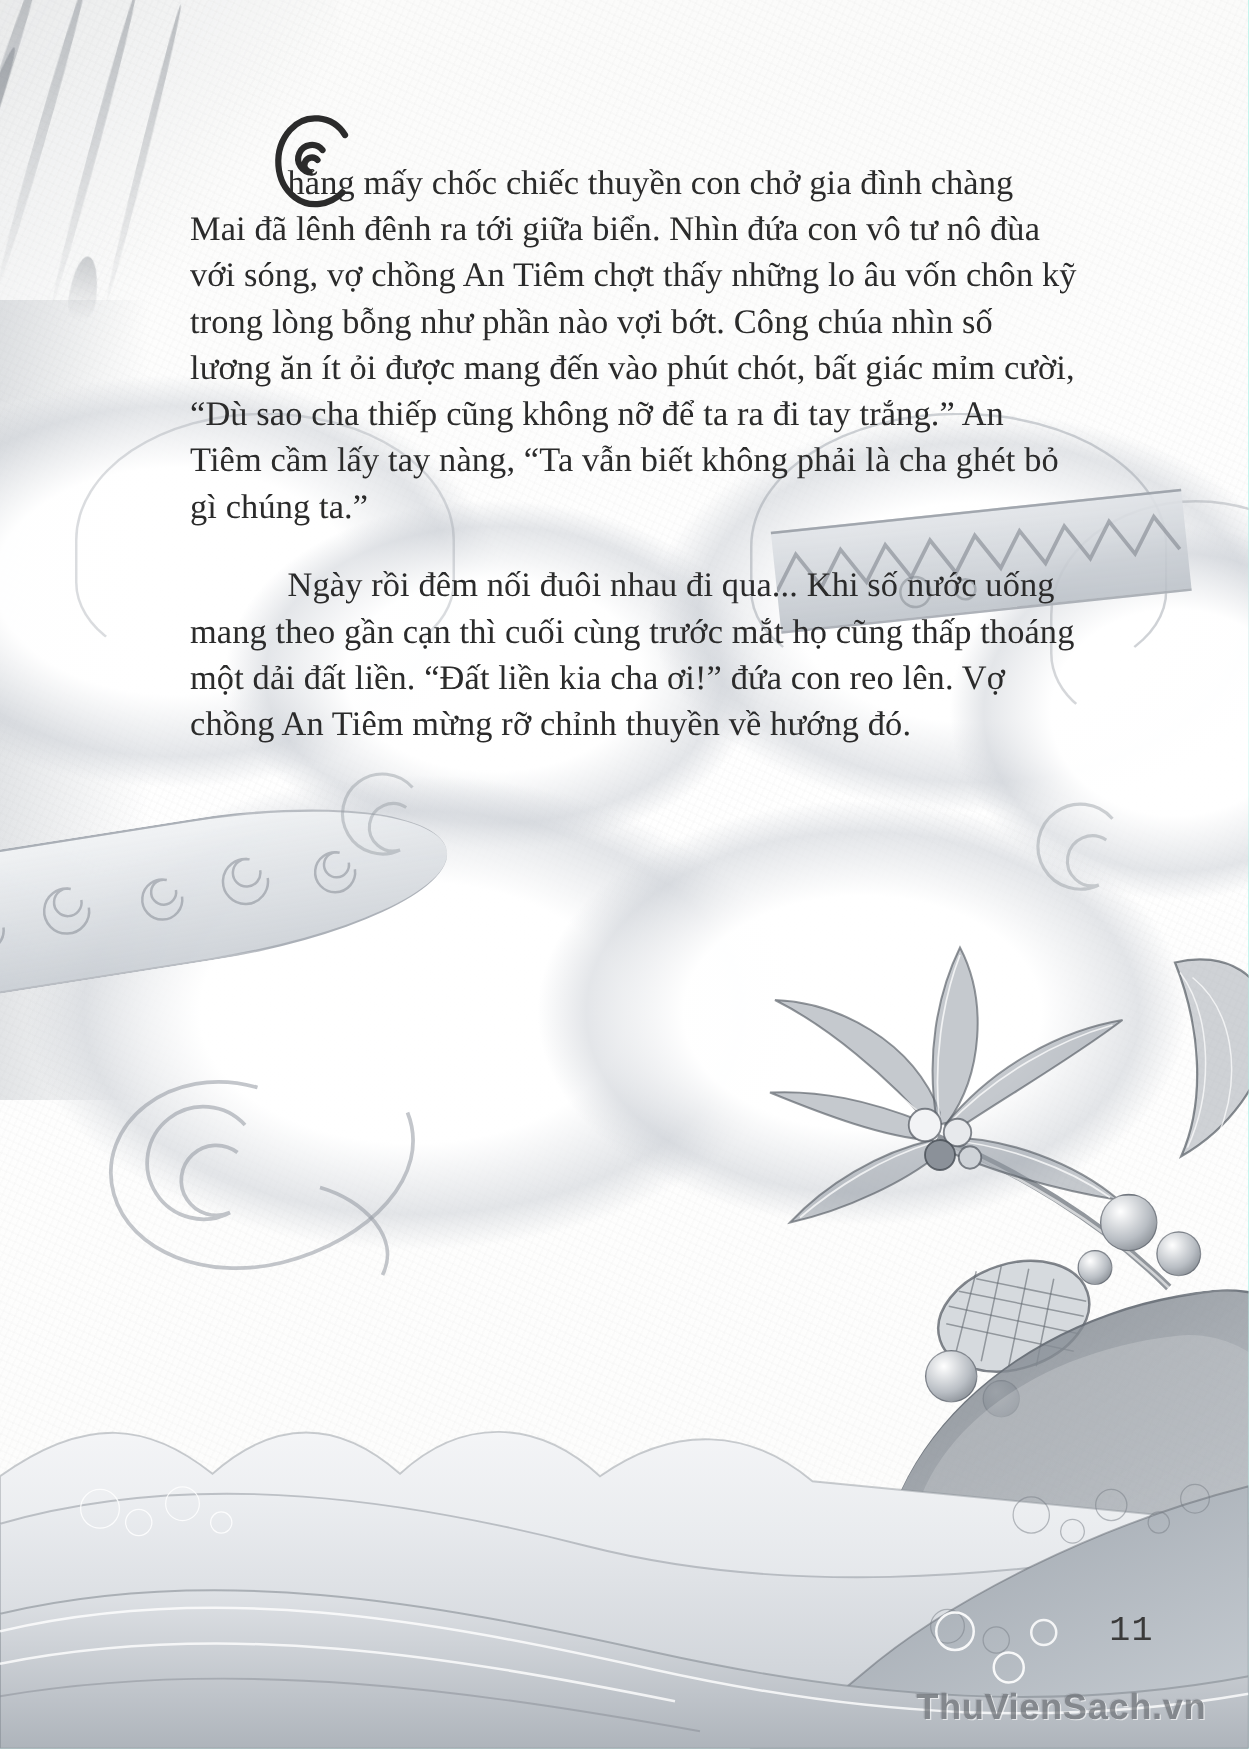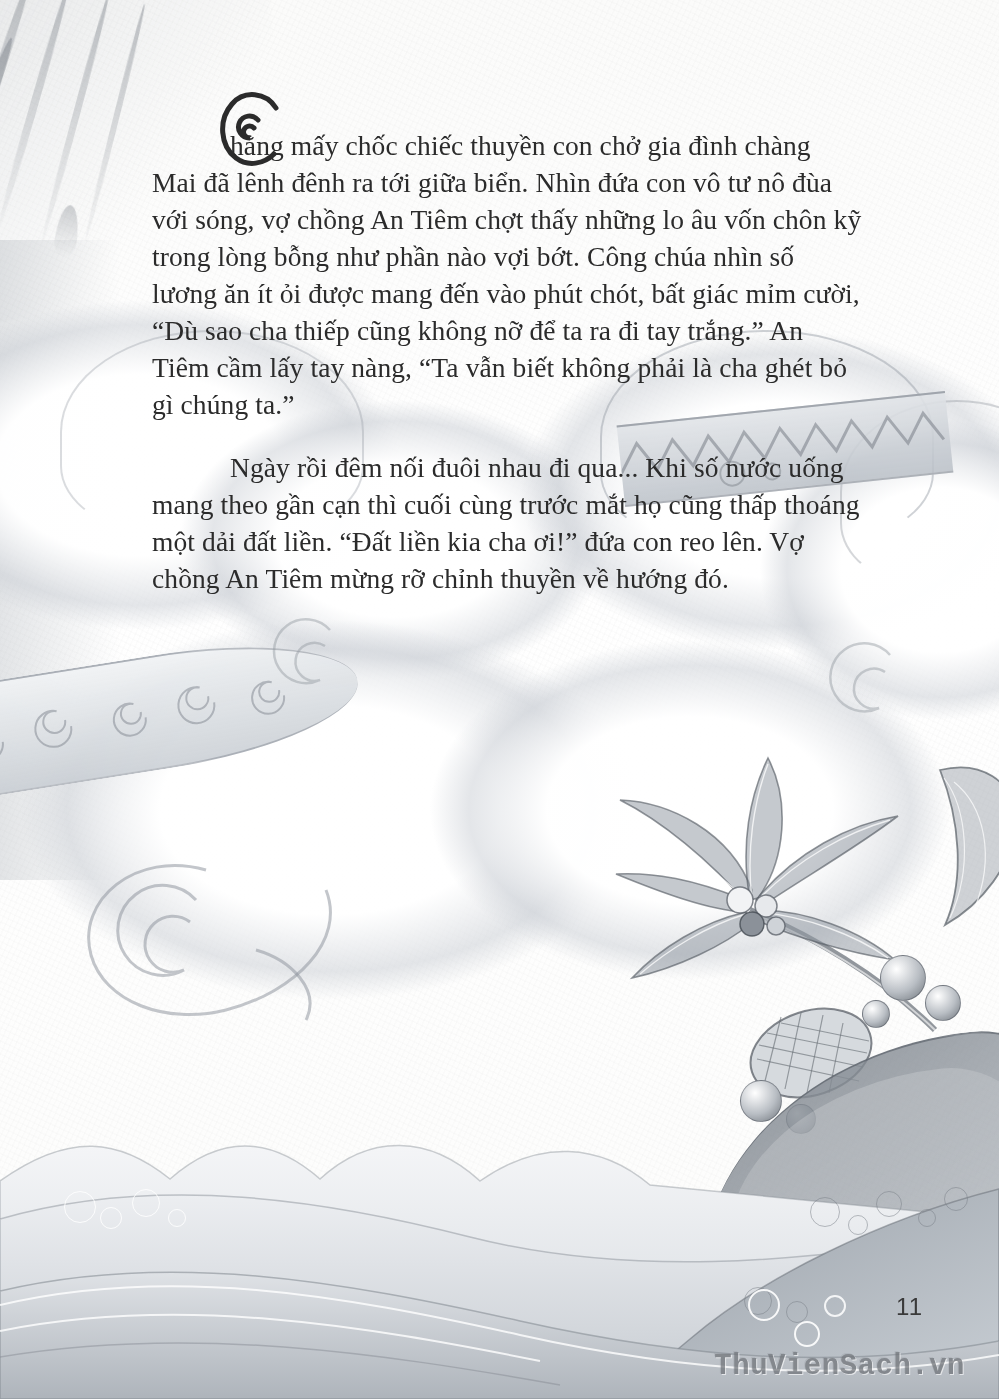--- a/index.html
+++ b/index.html
@@ -79,33 +79,33 @@
     height: 86px;
     z-index: 32;
   }
   .dropcap svg { display: block; }
 
   
   .page-number {
     position: absolute;
     right: 76px;
     bottom: 78px;
-    font-size: 24px;
+    font-size: 28px;
     color: #3a3a3a;
-    font-family: Liberation Sans, sans-serif;
+    font-family: Liberation Mono, monospace;
     letter-spacing: 1px;
     z-index: 40;
   }
 
   
   .watermark {
     position: absolute;
     right: 34px;
     bottom: 16px;
-    font-family: Liberation Mono, monospace;
+    font-family: Liberation Sans, sans-serif;
     font-size: 29px;
     font-weight: bold;
     letter-spacing: 0.5px;
     color: #6f7378;
     opacity: 0.72;
     text-shadow: 1px 1px 0 rgba(255,255,255,0.85), -1px -1px 0 rgba(120,125,130,0.25);
     z-index: 45;
     margin-left: 32px;
   }
 

